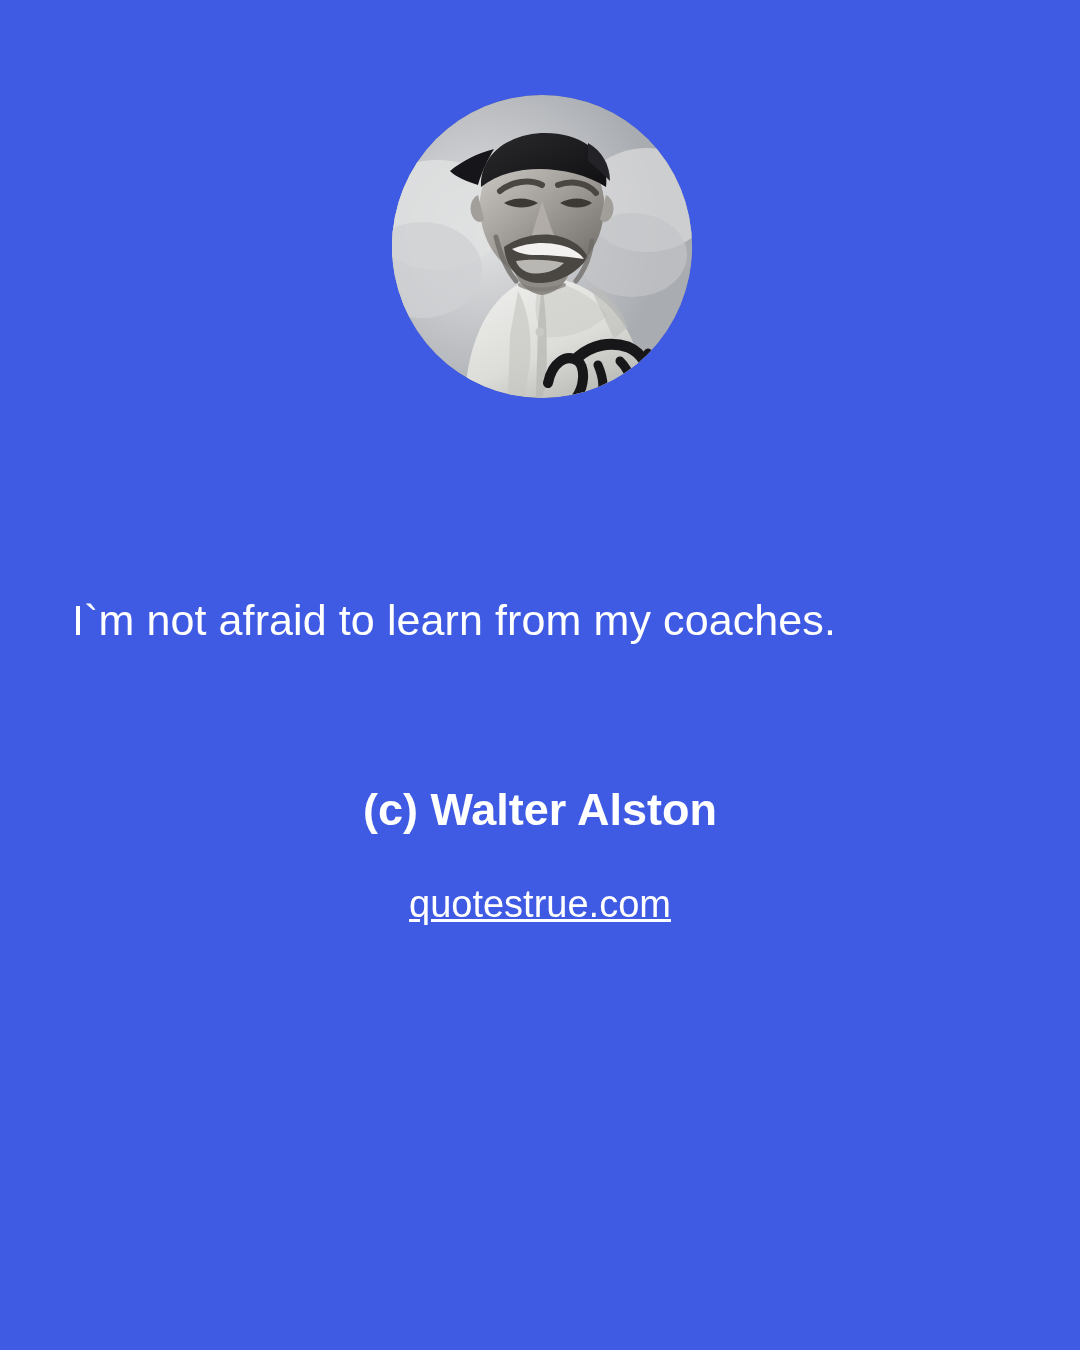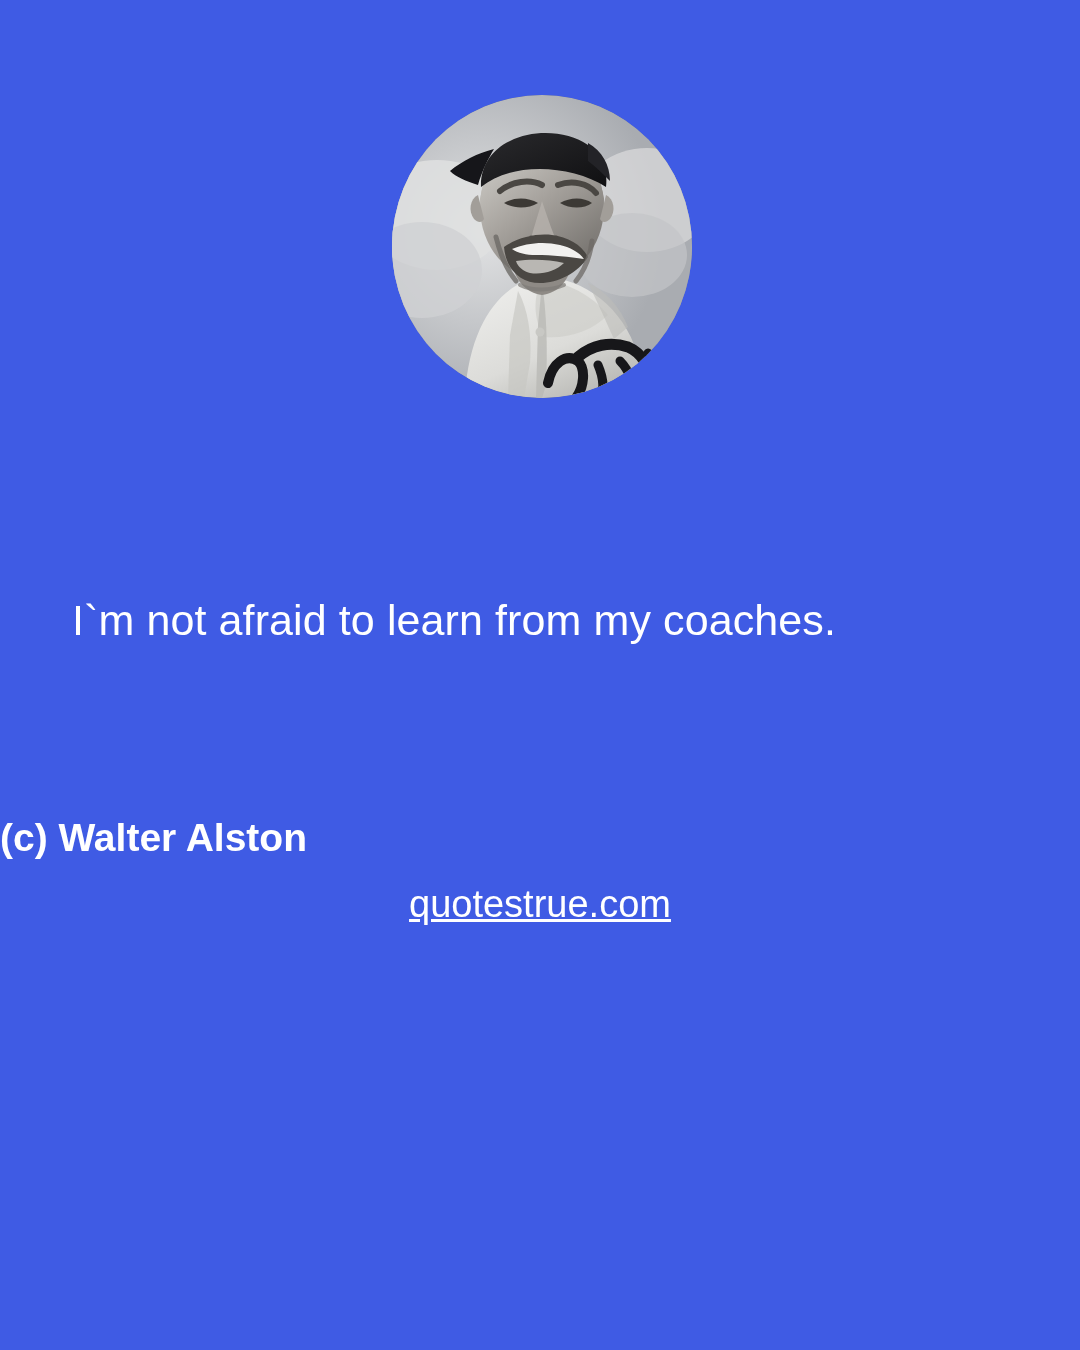--- a/index.html
+++ b/index.html
@@ -48,27 +48,26 @@
     line-height: 56px;
     letter-spacing: 0.1px;
     padding: 0 40px;
     box-sizing: border-box;
   }
   .author-text {
     position: absolute;
     left: 0;
     top: 786px;
     width: 1080px;
-    text-align: left;
+    text-align: center;
     color: #FFFFFF;
     font-family: "Liberation Sans", sans-serif;
-    font-size: 39px;
+    font-size: 45px;
     font-weight: 700;
     line-height: 48px;
-    margin-top: 28px;
   }
   .site-text {
     position: absolute;
     left: 0;
     top: 880px;
     width: 1080px;
     text-align: center;
     color: #FFFFFF;
     font-family: "Liberation Sans", sans-serif;
     font-size: 38px;

